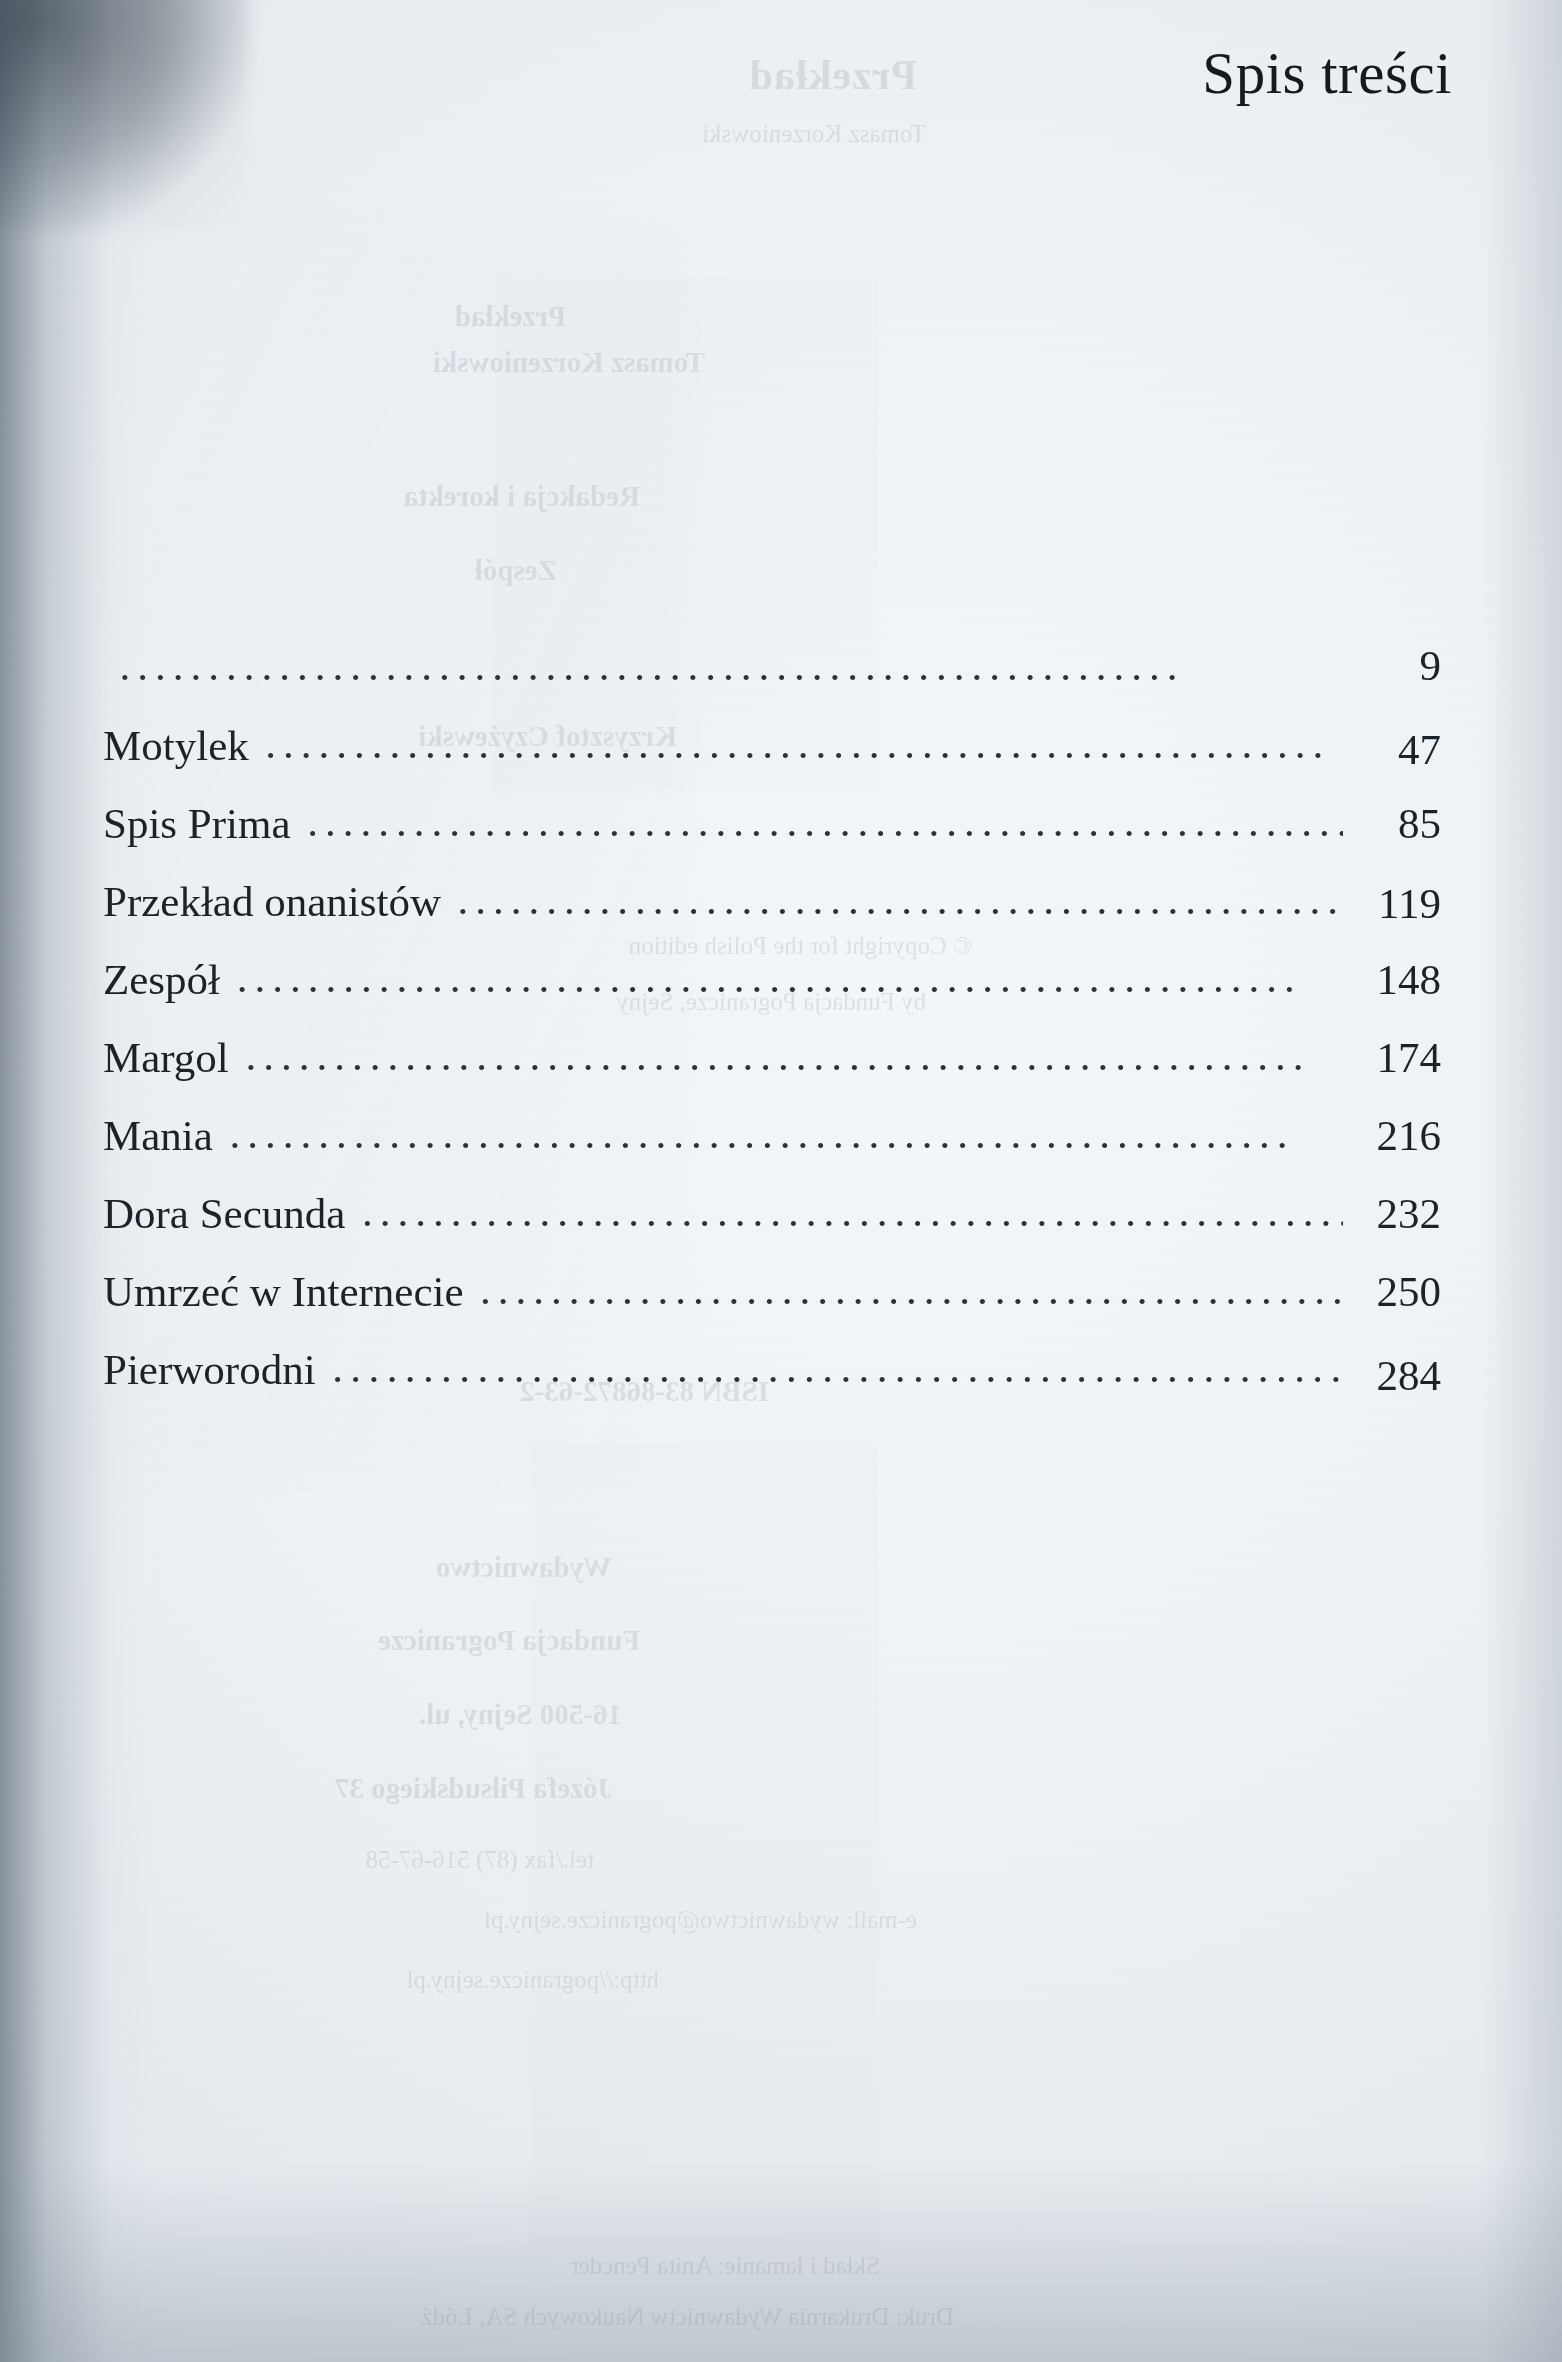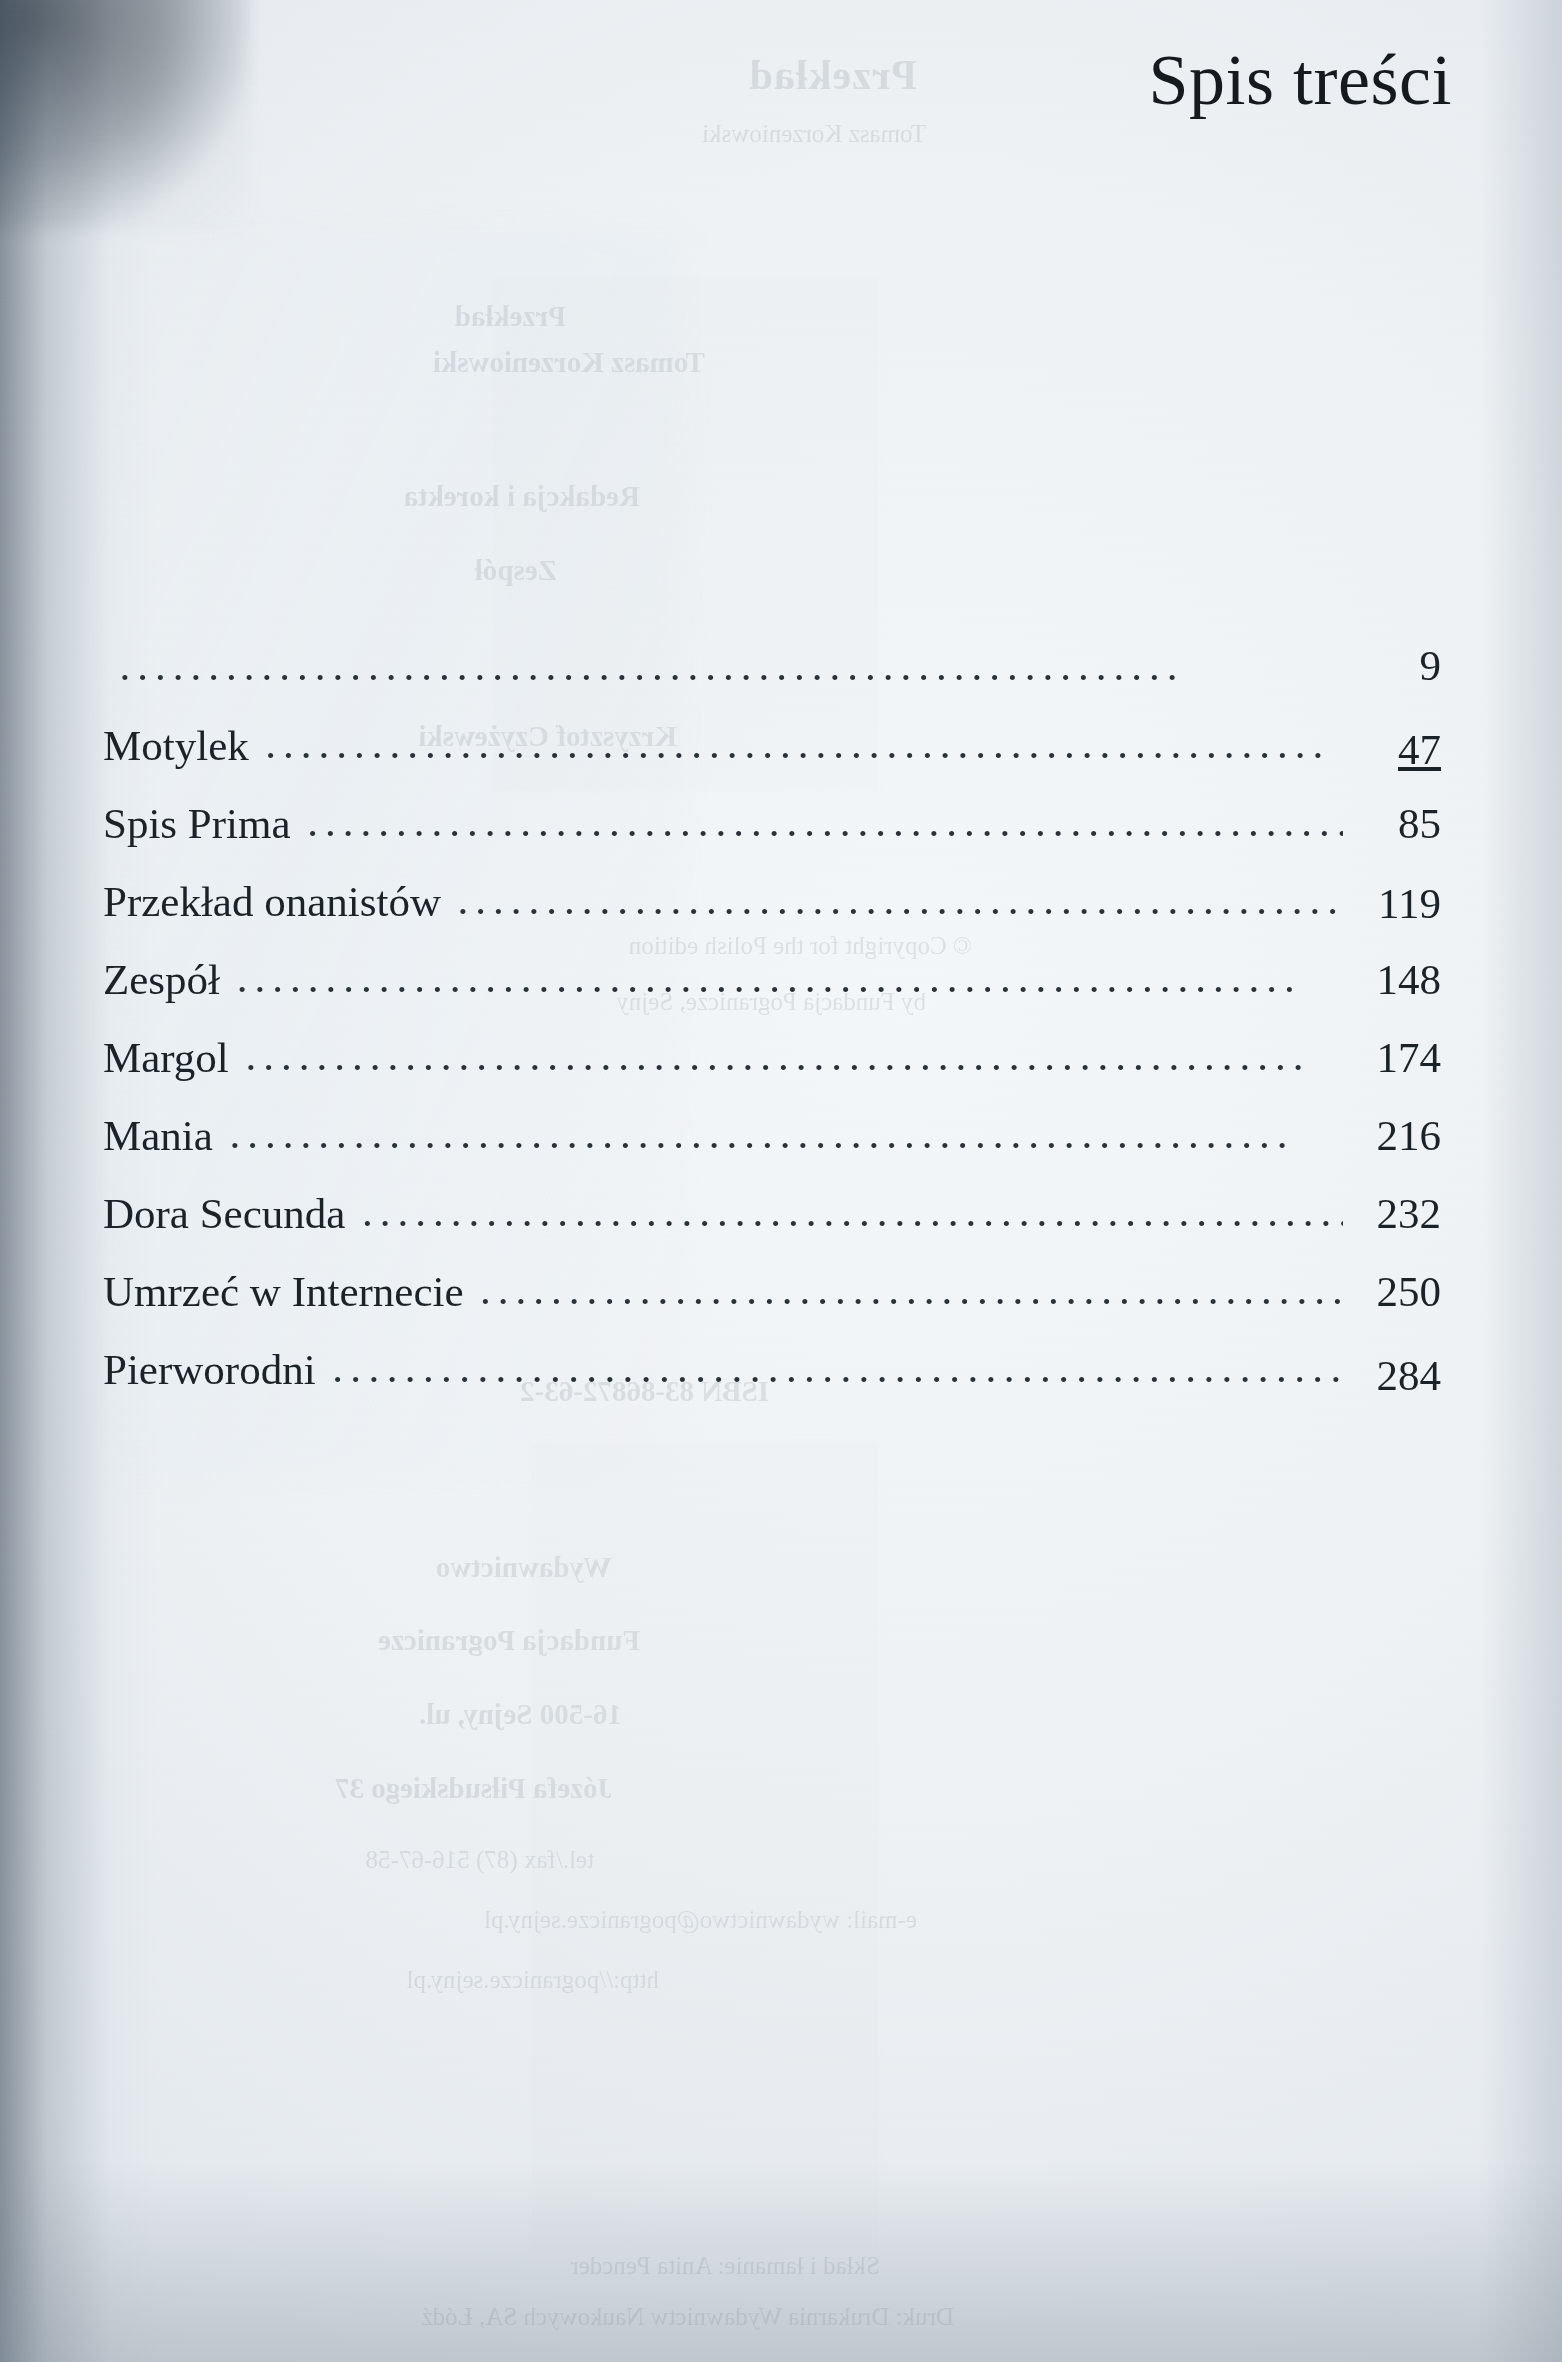--- a/index.html
+++ b/index.html
@@ -79,21 +79,21 @@
     position: absolute;
     background: rgba(120,136,150,0.10);
     filter: blur(1.8px);
   }
 
   
   .title {
     position: absolute;
     right: 111px;
     top: 39px;
-    font-size: 72px;
+    font-size: 59px;
     font-weight: 400;
     letter-spacing: 0.5px;
     color: #14191e;
     font-family: "Liberation Serif", serif;
   }
 
   .toc {
     position: absolute;
     left: 103px;
     top: 646px;
@@ -121,21 +121,21 @@
     position: relative;
     top: -1.8px;
   }
   .toc-page {
     white-space: nowrap;
     text-align: right;
     min-width: 85px;
   }
   
   .r1 .toc-page { position: relative; top: -1.8px; }
-  .r2 .toc-page { position: relative; top: 3.7px; text-decoration: underline; }
+  .r2 .toc-page { position: relative; top: 3.7px; }
   .r4 .toc-page { position: relative; top: 1.8px; }
   .r10 .toc-page { position: relative; top: 5.5px; text-align: right; }
   .r10 .toc-leader { letter-spacing: 7.4px; }
 
   .grain {
     position: absolute;
     inset: 0;
     opacity: 0.25;
     background-image:
       repeating-linear-gradient(0deg, rgba(255,255,255,0.04) 0px, rgba(0,0,0,0.02) 0.9px, rgba(255,255,255,0.03) 1.8px);

